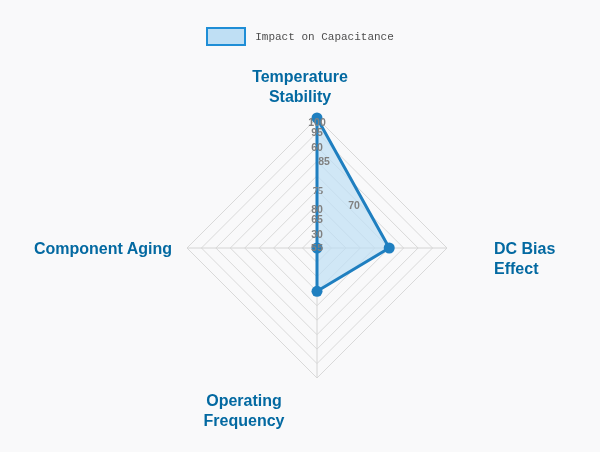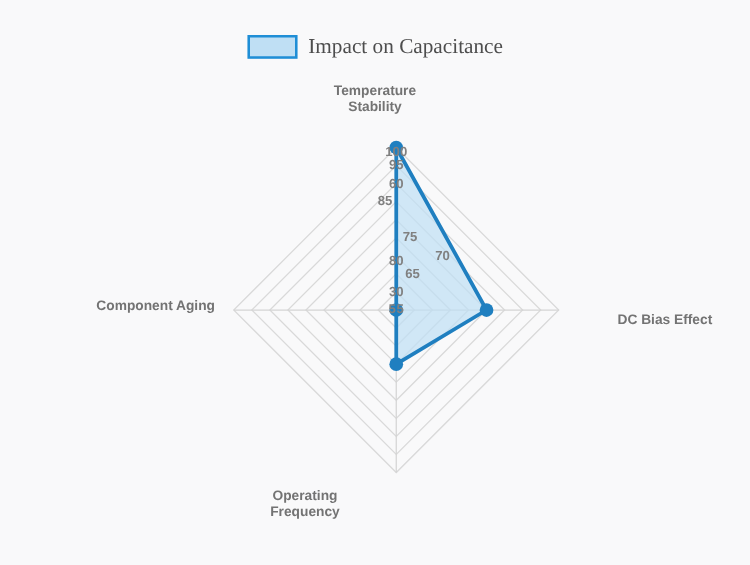--- a/index.html
+++ b/index.html
@@ -36,35 +36,35 @@
     gap: 9px;
   }
   .legend-swatch {
     width: 40px;
     height: 19px;
     background: #bfdff4;
     border: 2px solid #1f8ed6;
     box-sizing: border-box;
   }
   .legend-label {
-    font-size: 17px;
+    font-size: 11px;
     color: #4d4d4d;
-    font-family: Liberation Serif, serif;
+    font-family: Liberation Mono, monospace;
     white-space: nowrap;
   }
   svg.radar {
     position: absolute;
     top: 0;
     left: 0;
   }
   .axis-title {
     position: absolute;
-    font-size: 11px;
+    font-size: 16px;
     font-weight: bold;
-    color: #737373;
+    color: #0369a1;
     text-align: center;
     line-height: 1.22;
     white-space: pre-line;
     font-family: "Liberation Sans", sans-serif;
   }
   .tick-label {
     position: absolute;
     font-size: 10.5px;
     font-weight: bold;
     color: #808080;
@@ -111,31 +111,31 @@
     <g id="series-points">
         <circle cx="317.00" cy="118.00" r="5.5" class="series-marker" fill="#1f7fc0"></circle>
         <circle cx="389.22" cy="248.00" r="5.5" class="series-marker" fill="#1f7fc0"></circle>
         <circle cx="317.00" cy="291.33" r="5.5" class="series-marker" fill="#1f7fc0"></circle>
         <circle cx="317.00" cy="248.00" r="5.5" class="series-marker" fill="#1f7fc0"></circle>
       </g>
   </svg>
 
   <div class="axis-title" id="axis-title-top" style="left: 0px; width: 600px; top: 67px;">Temperature
 Stability</div>
-  <div class="axis-title" id="axis-title-right" style="left: 462px; top: 250px; text-align: right; padding-left: 32px;">DC Bias Effect</div>
+  <div class="axis-title" id="axis-title-right" style="left: 462px; top: 239px; text-align: left; padding-left: 32px;">DC Bias Effect</div>
   <div class="axis-title" id="axis-title-bottom" style="left: 0px; width: 488px; top: 391px;">Operating
 Frequency</div>
   <div class="axis-title" id="axis-title-left" style="right: 428px; top: 239px; text-align: center;">Component Aging</div>
 
   <div id="tick-labels">
       <div class="tick-label" style="left: 317px; top: 122px;">100</div>
       <div class="tick-label" style="left: 317px; top: 132.444px; text-align: right;">95</div>
       <div class="tick-label" style="left: 317px; top: 146.889px;">60</div>
-      <div class="tick-label" style="left: 298px; top: 161.333px; padding-left: 20px;">85</div>
+      <div class="tick-label" style="left: 314px; top: 161.333px; padding-left: 20px;">85</div>
       <div class="tick-label" style="left: 317px; top: 185px; margin-top: 24px;">80</div>
-      <div class="tick-label" style="left: 328px; top: 190.222px;">75</div>
+      <div class="tick-label" style="left: 318px; top: 190.222px; font-family: Liberation Serif, serif;">75</div>
       <div class="tick-label" style="left: 317px; top: 204.667px; margin-left: 37px;">70</div>
-      <div class="tick-label" style="left: 330px; top: 219.111px; text-align: center;">65</div>
+      <div class="tick-label" style="left: 317px; top: 219.111px; text-align: center;">65</div>
       <div class="tick-label" style="left: 317px; top: 233.556px;">30</div>
       <div class="tick-label" style="left: 317px; top: 248px; font-family: Liberation Mono, monospace;">55</div>
     </div>
 
 </div>
 
 </body></html>

